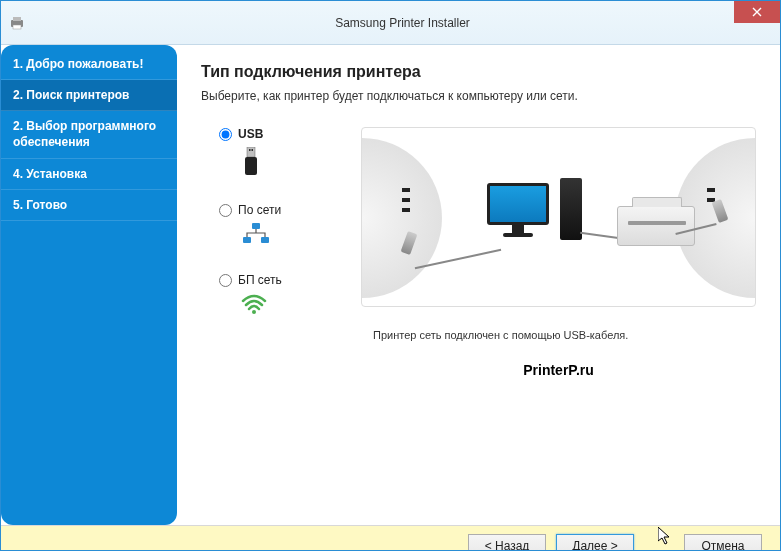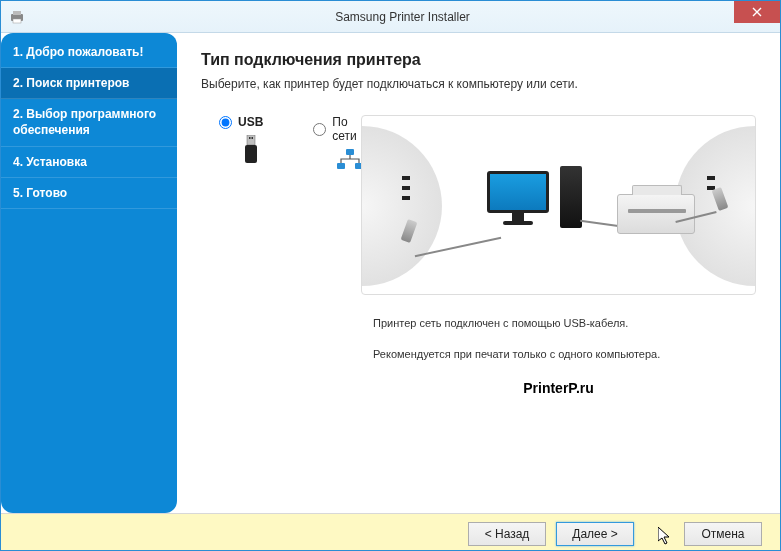--- a/index.html
+++ b/index.html
@@ -1,34 +1,34 @@
 <!DOCTYPE html>
 <html><head>
   <meta charset="utf-8">
   <style>
     * { margin: 0; padding: 0; box-sizing: border-box; font-family: "Segoe UI", Tahoma, sans-serif; }
     body { width: 781px; height: 551px; background: #fff; border: 1px solid #2a8dd4; overflow: hidden; }
     
-    .titlebar { height: 32px; background: linear-gradient(#eef7fc, #e6f2fa); border-bottom: 1px solid #c4d9e8; display: flex; align-items: center; position: relative; }
+    .titlebar { height: 44px; background: linear-gradient(#eef7fc, #e6f2fa); border-bottom: 1px solid #c4d9e8; display: flex; align-items: center; position: relative; }
     .titlebar-icon { width: 16px; height: 16px; margin-left: 8px; }
     .titlebar-title { flex: 1; text-align: center; font-size: 12px; color: #333; }
     .close-btn { width: 46px; height: 22px; background: #c75050; color: #fff; display: flex; align-items: center; justify-content: center; font-size: 12px; position: absolute; right: 0; top: 0; cursor: pointer; }
     
     .main { display: flex; height: 480px; }
     
     .sidebar { width: 188px; background: #0d88d6; padding-top: 4px; border-radius: 12px; }
     .sidebar-item { padding: 8px 10px 8px 12px; color: #fff; font-size: 12px; cursor: pointer; border-bottom: 1px solid rgba(255,255,255,0.15); font-weight: bold; }
     .sidebar-item.active { background: #0a6fb3; }
     .sidebar-item.multiline { line-height: 1.3; }
     
     .content { flex: 1; background: #fff; padding: 18px 24px 10px 24px; position: relative; }
     .page-title { font-size: 16px; font-weight: bold; color: #222; margin-bottom: 8px; }
     .page-subtitle { font-size: 12px; color: #333; margin-bottom: 24px; }
     
-    .options { display: flex; flex-direction: row; gap: 50px; padding-left: 18px; width: 130px; float: left; }
+    .options { display: flex; flex-direction: column; gap: 22px; padding-left: 18px; width: 130px; float: left; }
     .opt { display: flex; flex-direction: column; gap: 6px; cursor: pointer; }
     .opt-row { display: flex; align-items: center; gap: 6px; }
     .opt input[type="radio"] { width: 13px; height: 13px; cursor: pointer; }
     .opt-label { font-size: 12px; color: #222; }
     .opt.sel .opt-label { font-weight: bold; }
     .opt-icon { margin-left: 22px; }
     
     .detail { margin-left: 160px; margin-top: 0; }
     .illus { width: 395px; height: 180px; border: 1px solid #ddd; border-radius: 4px; background: #fff; position: relative; overflow: hidden; }
     .detail-text { font-size: 11px; color: #333; margin: 20px 0 0 12px; line-height: 1.5; }
@@ -163,21 +163,20 @@
         <div class="tower"></div>
         <div class="cable cable2"></div>
         <div class="printer">
             <div class="printer-top"></div>
             <div class="printer-slot"></div>
           </div>
         <div class="cable cable3"></div>
       </div>
       <div class="detail-text">
         <p>Принтер сеть подключен с помощью USB-кабеля.</p>
-        <p>Рекомендуется при печати только с одного компьютера.</p>
       </div>
       <div class="watermark">PrinterP.ru</div>
     </div>
   </div>
 </div>
 
 <div class="footer">
   <button class="btn">&lt; Назад</button>
   <button class="btn hl">Далее &gt;</button>
   <div class="btn-gap"></div>

